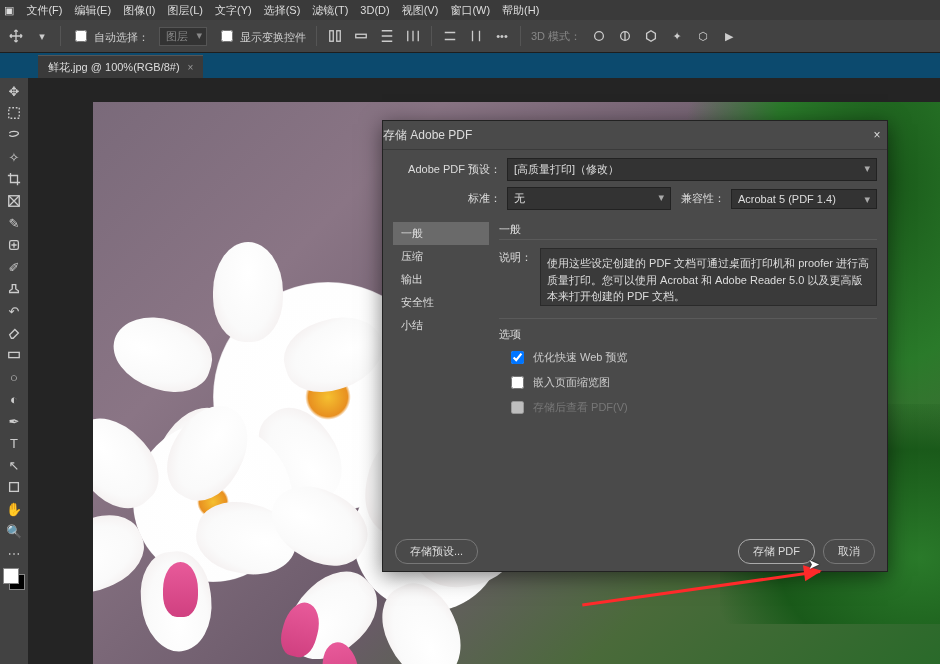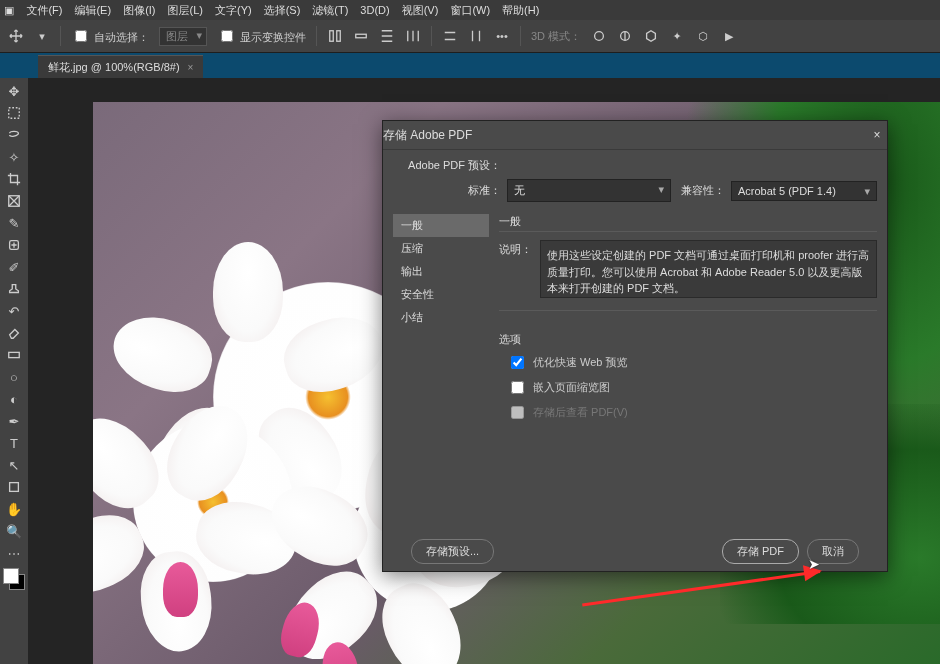--- a/index.html
+++ b/index.html
@@ -48,26 +48,26 @@
 .dd.sm{flex:none;width:150px}
 .dlg-main{flex:1;display:flex;margin-top:6px;gap:10px}
 .dlg-nav{width:96px;display:flex;flex-direction:column}
 .nav-item{padding:4px 8px;font-size:11px;color:#ddd}
 .nav-item.active{background:#6a6a6a}
 .dlg-content{flex:1;display:flex;flex-direction:column}
 .sect-title{font-size:11px;color:#ddd;margin-bottom:8px;padding-bottom:2px;border-bottom:1px solid #5a5a5a}
 .desc-row{display:flex;gap:8px;margin-bottom:12px}
 .desc-row label{font-size:11px;color:#ddd;padding-top:2px}
 .desc-box{flex:1;background:#3a3a3a;border:1px solid #2a2a2a;padding:6px;font-size:11px;color:#ddd;line-height:1.5;height:44px}
-.opts{border-top:1px solid #5a5a5a;padding-top:21px}
+.opts{border-top:1px solid #5a5a5a;padding-top:8px}
 .opt-head{font-size:11px;color:#ddd;margin-bottom:6px}
 .opt-row{display:flex;align-items:center;gap:6px;margin-bottom:6px;padding-left:8px}
 .opt-row input{width:13px;height:13px}
 .opt-row.dis{color:#777}
-.dlg-foot{height:40px;display:flex;align-items:center;padding:0 28px;gap:8px}
+.dlg-foot{height:40px;display:flex;align-items:center;padding:0 12px;gap:8px}
 .btn{background:#4a4a4a;border:1px solid #777;border-radius:12px;padding:4px 14px;font-size:11px;color:#ddd}
 .btn.primary{border-color:#aaa}
 .spacer{flex:1}
 .arrow{position:absolute;left:580px;top:570px;width:240px;height:3px;background:#ff2a2a;transform:rotate(-8deg);transform-origin:right center;z-index:20}
 .arrow::after{content:"";position:absolute;right:-2px;top:-7px;border-left:18px solid #ff2a2a;border-top:8px solid transparent;border-bottom:8px solid transparent}
 .cursor{position:absolute;left:808px;top:556px;z-index:25;font-size:14px;color:#fff;text-shadow:0 0 2px #000}
 svg{width:14px;height:14px;stroke:#ccc;fill:none;stroke-width:1.5}
 </style>
 </head>
 <body>
@@ -269,20 +269,21 @@
 </div>
 
 <div class="dialog">
   <div class="dlg-title">
     <span>存储 Adobe PDF</span>
     <span class="dlg-close">×</span>
   </div>
   <div class="dlg-body">
     <div class="row">
       <label style="width:108px">Adobe PDF 预设：</label>
+      <div class="dd">[高质量打印]（修改）</div>
     </div>
     <div class="row">
       <label style="width:108px">标准：</label>
       <div class="dd sm">无</div>
       <label style="width:48px;text-align:right">兼容性：</label>
       <div class="dd">Acrobat 5 (PDF 1.4)</div>
     </div>
     <div class="dlg-main">
       <div class="dlg-nav">
         <div class="nav-item active">一般</div>

